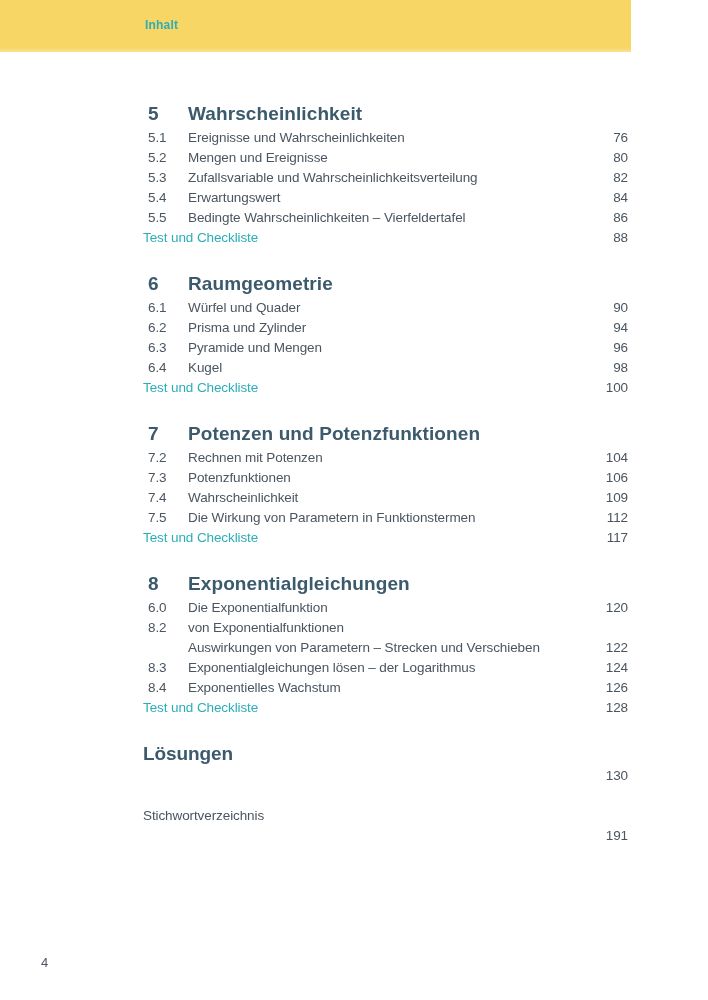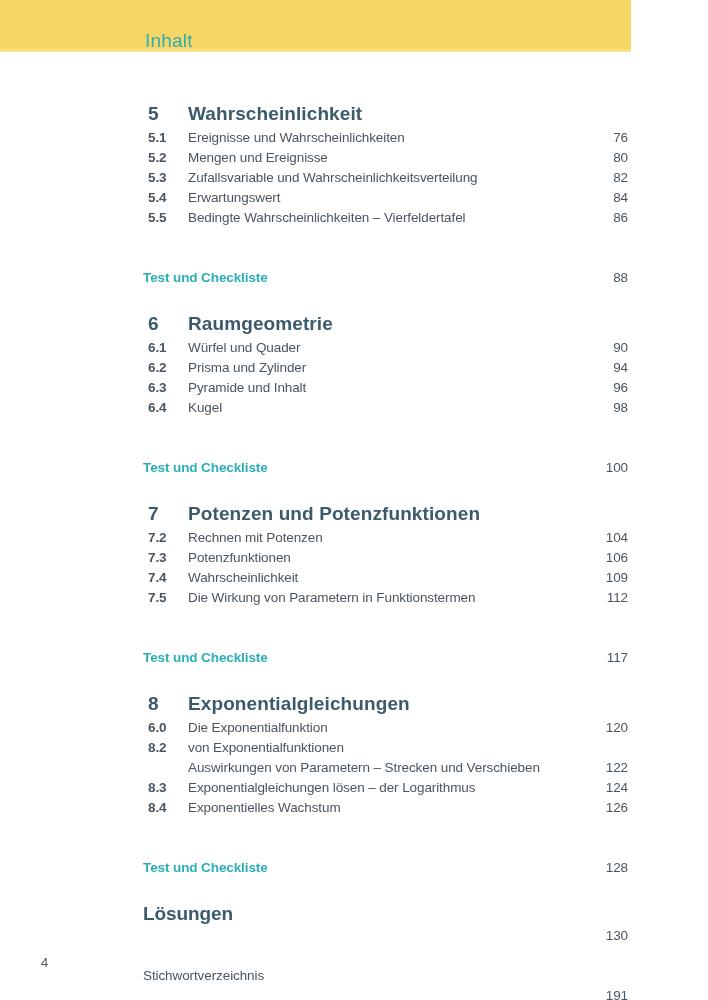--- a/index.html
+++ b/index.html
@@ -25,24 +25,24 @@
     position: absolute;
     top: 0;
     left: 0;
     width: 631px;
     height: 52px;
     background: linear-gradient(to bottom, var(--yellow) 0%, var(--yellow) 92%, #fae394 100%);
   }
   .header-title {
     position: absolute;
     left: 145px;
-    top: 32px;
-    font-size: 19px;
+    top: 16px;
+    font-size: 12px;
     line-height: 18px;
-    font-weight: normal;
+    font-weight: bold;
     color: var(--accent);
     letter-spacing: 0.2px;
   }
   .toc {
     position: absolute;
     left: 143px;
     top: 102px;
     width: 485px;
   }
   .chapter { margin-bottom: 24px; }
@@ -64,33 +64,31 @@
     display: flex;
     font-size: 13.5px;
     line-height: 20px;
     color: var(--body-text);
     letter-spacing: -0.1px;
   }
   .row .num {
     flex: none;
     width: 45px;
     padding-left: 5px;
-    font-weight: bold;
   }
   .row .title { flex: 1; }
   .row .pg {
     flex: none;
     min-width: 34px;
     text-align: right;
     align-self: flex-end;
   }
   .row.test .title {
-    font-weight: bold;
+    font-weight: normal;
     color: var(--accent);
-    margin-top: 40px;
   }
   .row.back { align-items: baseline; flex-direction: column; }
   .row.back .title { font-size: 13.5px; }
   .row.back-strong { margin-top: 24px; }
   .row.back-strong .title {
     font-size: 19px;
     line-height: 24px;
     font-weight: bold;
     color: var(--heading);
   }
@@ -172,21 +170,21 @@
         <div class="row">
           <span class="num">6.2</span>
           <span class="title">
             <div>Prisma und Zylinder</div>
           </span>
           <span class="pg">94</span>
         </div>
         <div class="row">
           <span class="num">6.3</span>
           <span class="title">
-            <div>Pyramide und Inhalt</div>
+            <div>Pyramide und Mengen</div>
           </span>
           <span class="pg">96</span>
         </div>
         <div class="row">
           <span class="num">6.4</span>
           <span class="title">
             <div>Kugel</div>
           </span>
           <span class="pg">98</span>
         </div>

